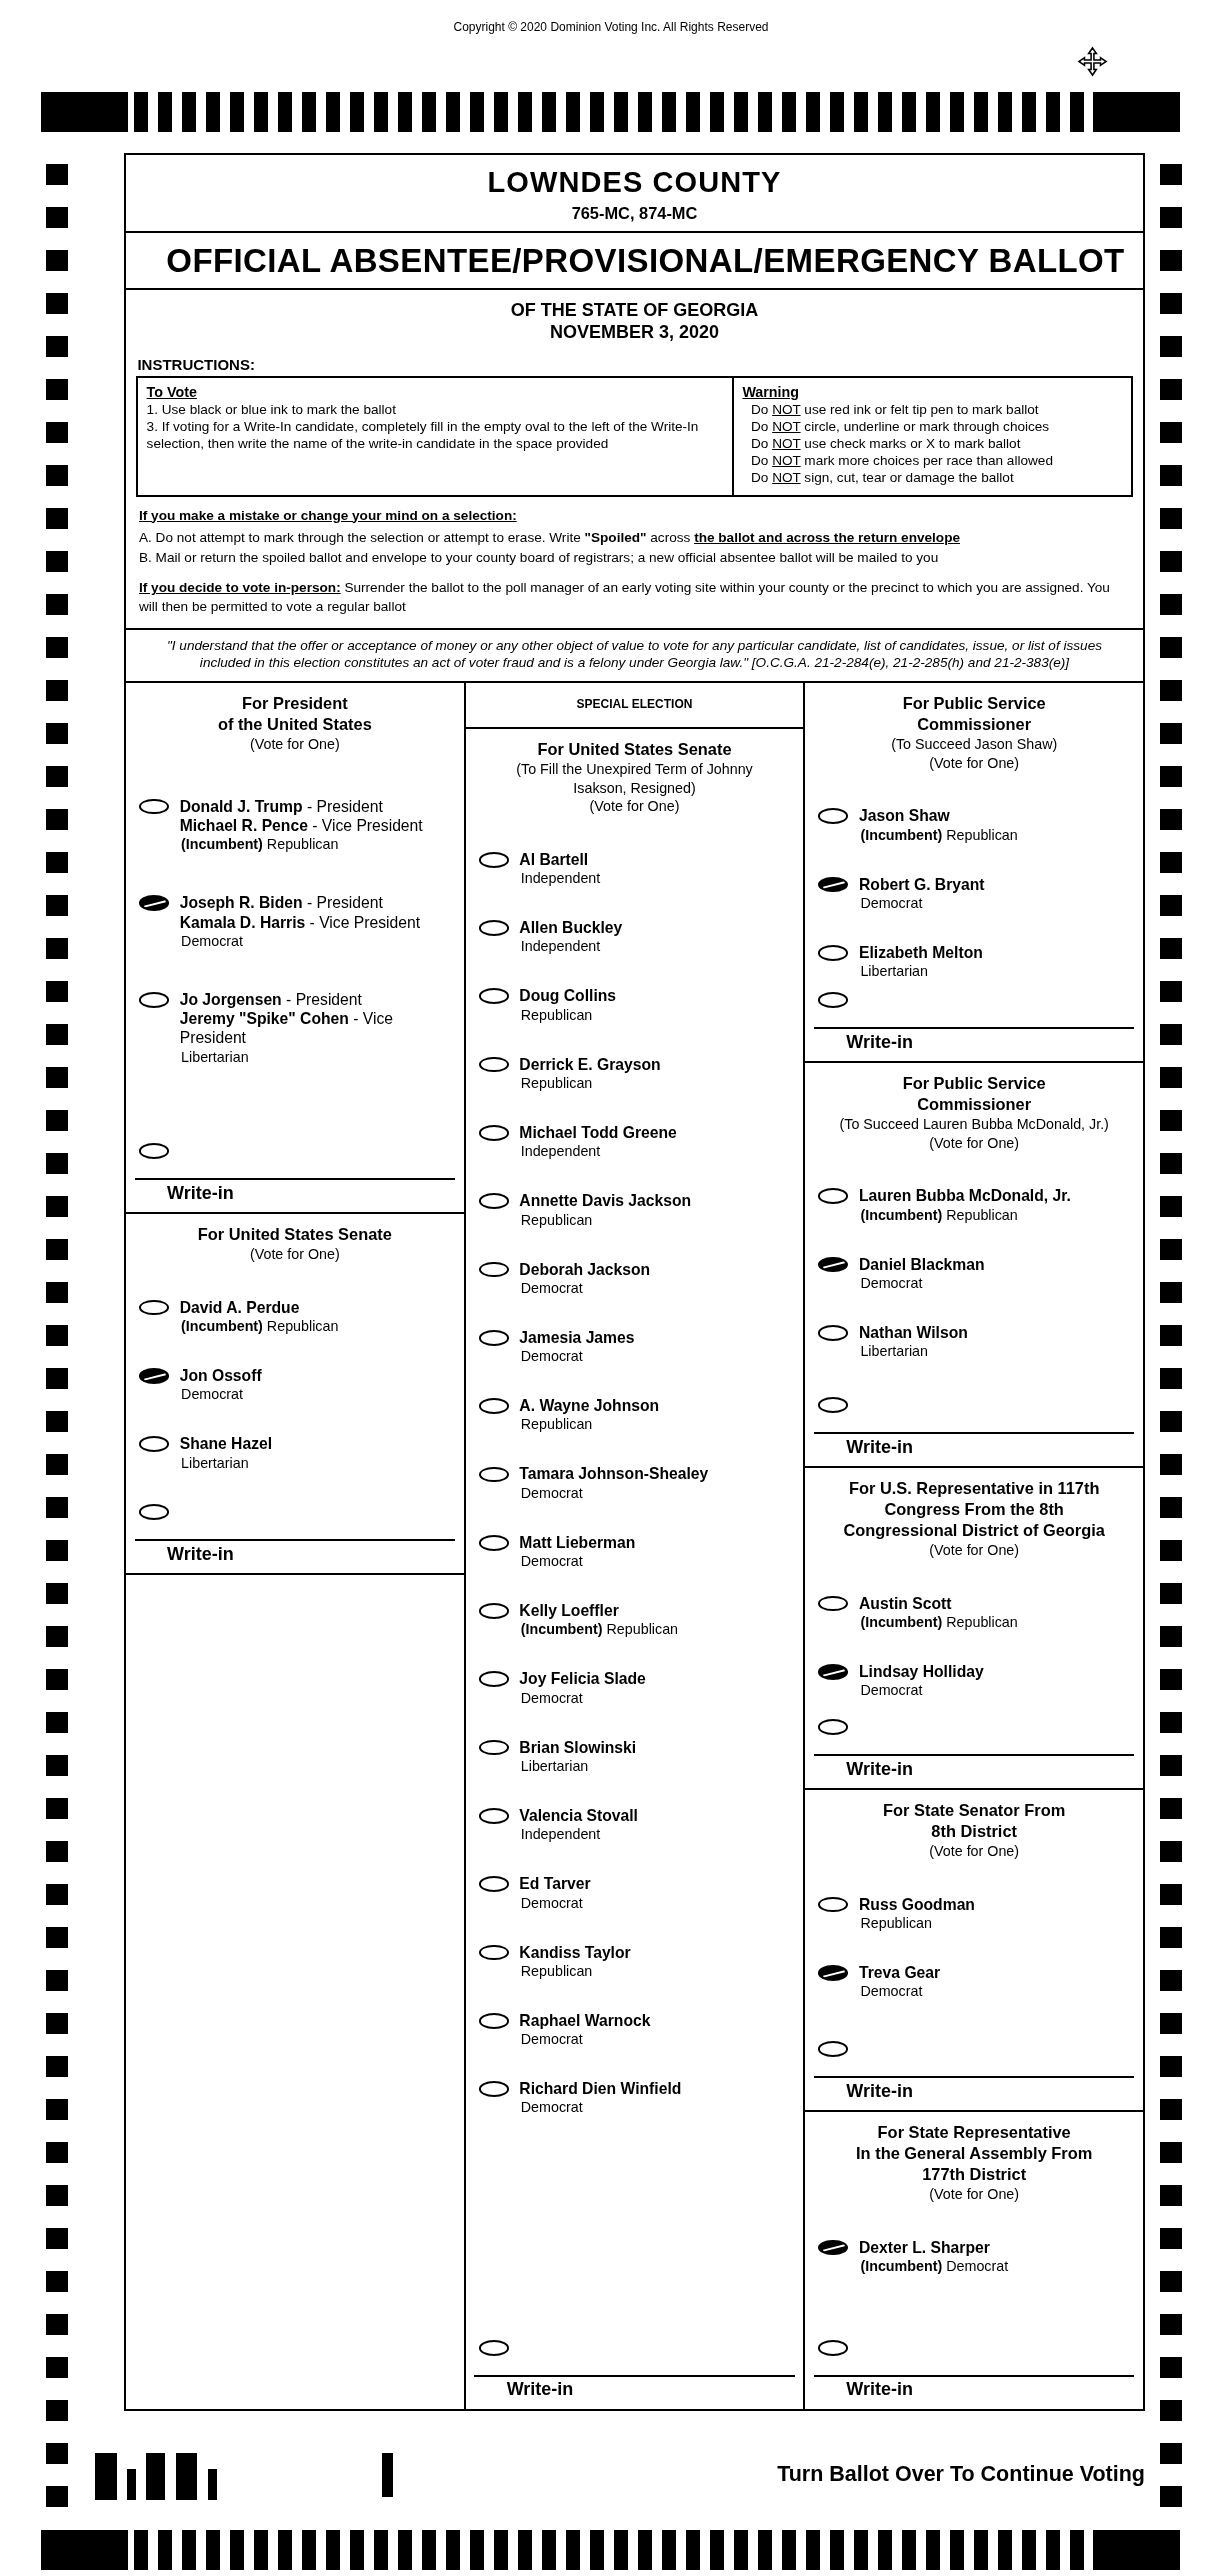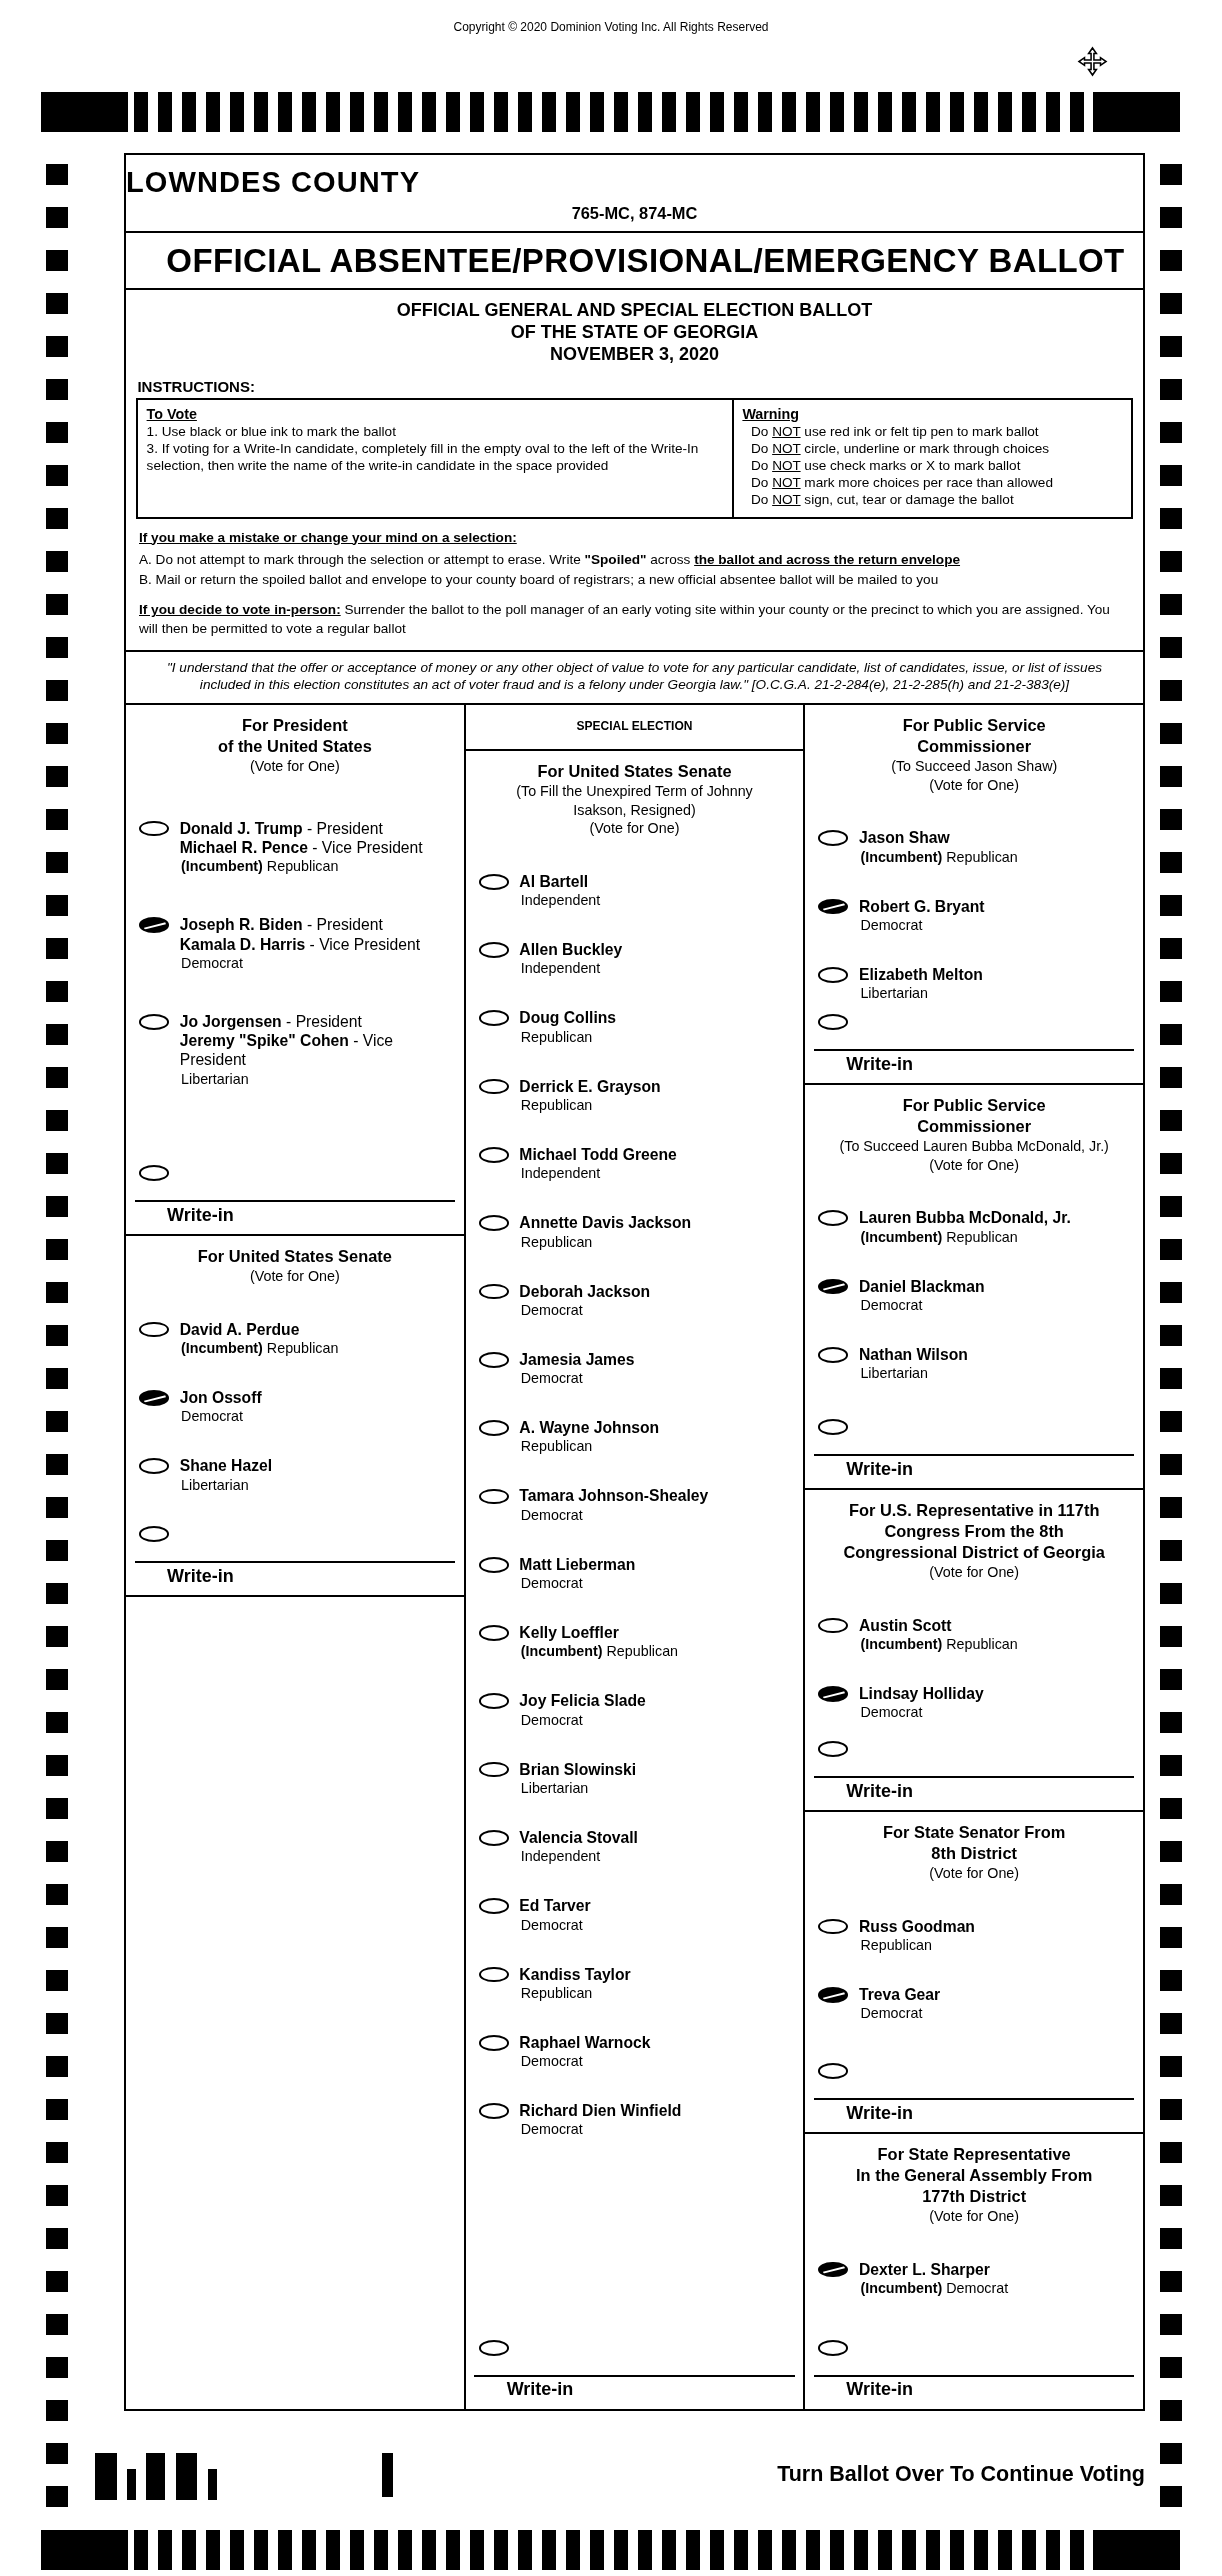--- a/index.html
+++ b/index.html
@@ -25,21 +25,21 @@
   .turn-over{ position:absolute; top:2462px; right:77px; font-weight:bold; font-size:21.5px; }
   .plus-mark{ position:absolute; left:51px; top:2484px; font-size:20px; font-weight:bold; }
   .barcode{ position:absolute; left:95px; top:2453px; height:47px; display:flex; align-items:flex-end; gap:10.7px; }
   .barcode .bar{ background:#000; }
   .barcode-single{ position:absolute; left:382px; top:2453px; width:11.4px; height:44px; background:#000; }
 
   
   .ballot-box{ position:absolute; left:124px; top:153px; width:1021px; height:2258px;
     border:2.1px solid #000; background:#fff; display:flex; flex-direction:column; overflow:hidden; }
 
-  .county{ font-size:29px; font-weight:bold; text-align:left; padding-top:11.4px; letter-spacing:1.1px; }
+  .county{ font-size:29px; font-weight:bold; text-align:center; padding-top:11.4px; letter-spacing:1.1px; }
   .codes{ font-size:16.4px; font-weight:bold; text-align:center; padding:4.3px 0 8.6px; }
   .rule{ border-top:2.1px solid #000; }
   .ballot-title{ font-size:33px; font-weight:bold; text-align:center; padding:8.6px 0; letter-spacing:0.4px;margin-left:22px; }
   .election-lines{ text-align:center; font-size:18px; font-weight:bold; line-height:22px; padding:8.6px 0 5.7px; }
   .instructions-label{ font-size:15px; font-weight:bold; padding:7.2px 0 2.9px 11.4px; }
 
   .inst-box{ border:2.1px solid #000; margin:0 10px; display:flex; }
   .inst-col{ padding:5.7px 8.6px 8.6px; }
   .inst-col.left{ width:60%; border-right:2.1px solid #000; }
   .inst-col.right{ width:40%; }
@@ -107,21 +107,20 @@
 <div class="side-marks right"></div>
 
 <div class="ballot-box">
   <div class="bb-header">
     <div class="county">LOWNDES COUNTY</div>
     <div class="codes">765-MC, 874-MC</div>
     <div class="rule"></div>
     <div class="ballot-title">OFFICIAL ABSENTEE/PROVISIONAL/EMERGENCY BALLOT</div>
     <div class="rule"></div>
     <div class="election-lines" id="election-lines">
-        <div>OFFICIAL GENERAL AND SPECIAL ELECTION BALLOT</div>
         <div>OF THE STATE OF GEORGIA</div>
         <div>NOVEMBER 3, 2020</div>
       </div>
     <div class="instructions-label">INSTRUCTIONS:</div>
     <div class="inst-box">
       <div class="inst-col left">
         <div class="inst-title">To Vote</div>
         <div id="to-vote-items">
             <div class="inst-item">1. Use black or blue ink to mark the ballot</div>
             <div class="inst-item">3. If voting for a Write-In candidate, completely fill in the empty oval to the left of the Write-In selection, then write the name of the write-in candidate in the space provided</div>

